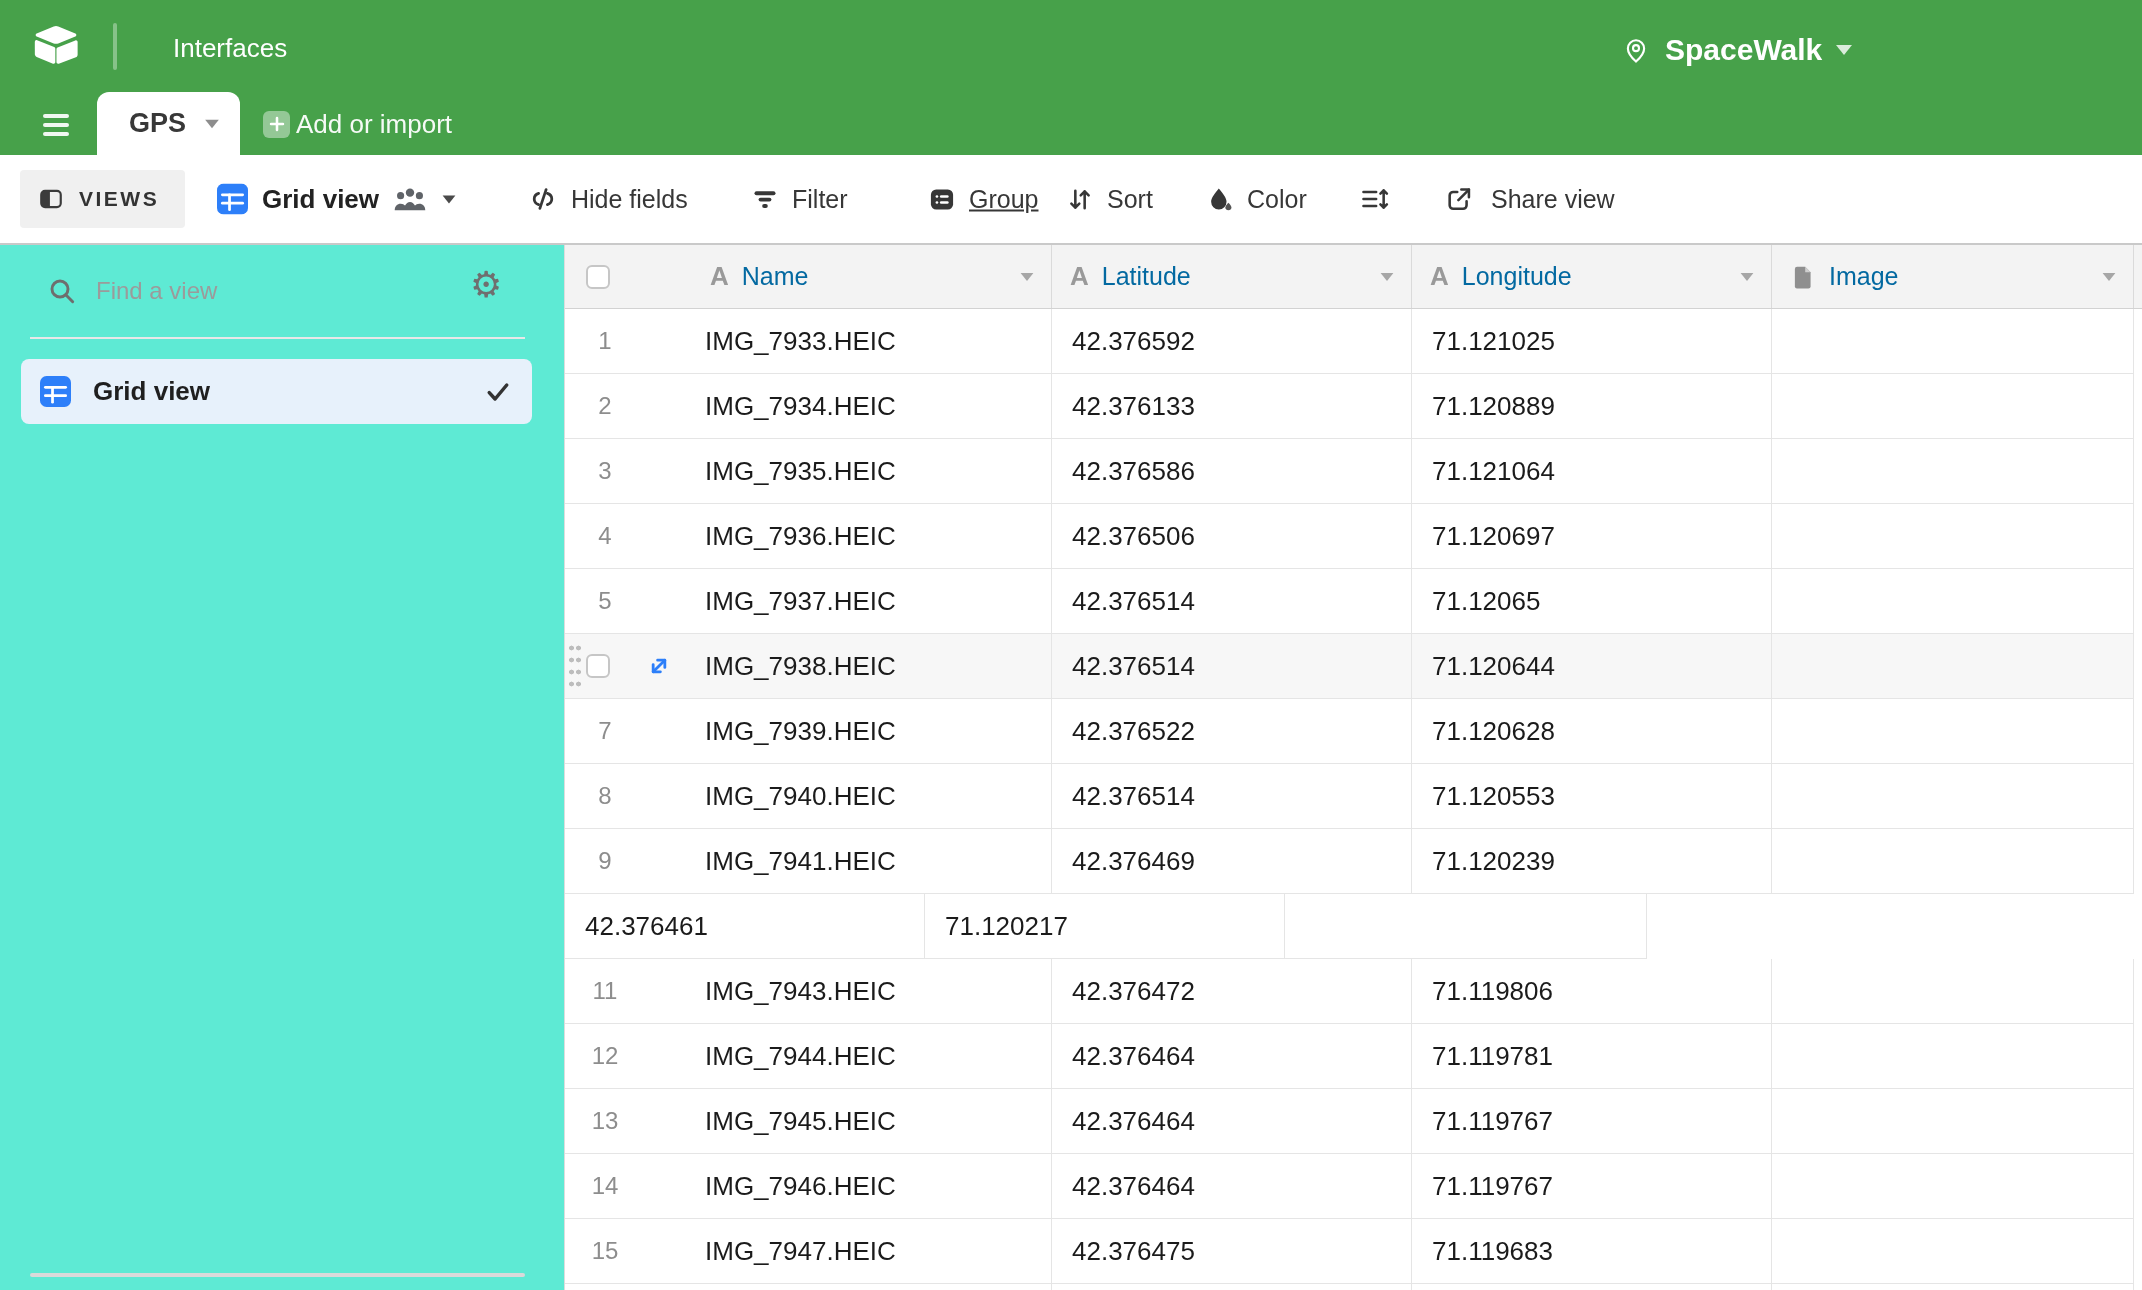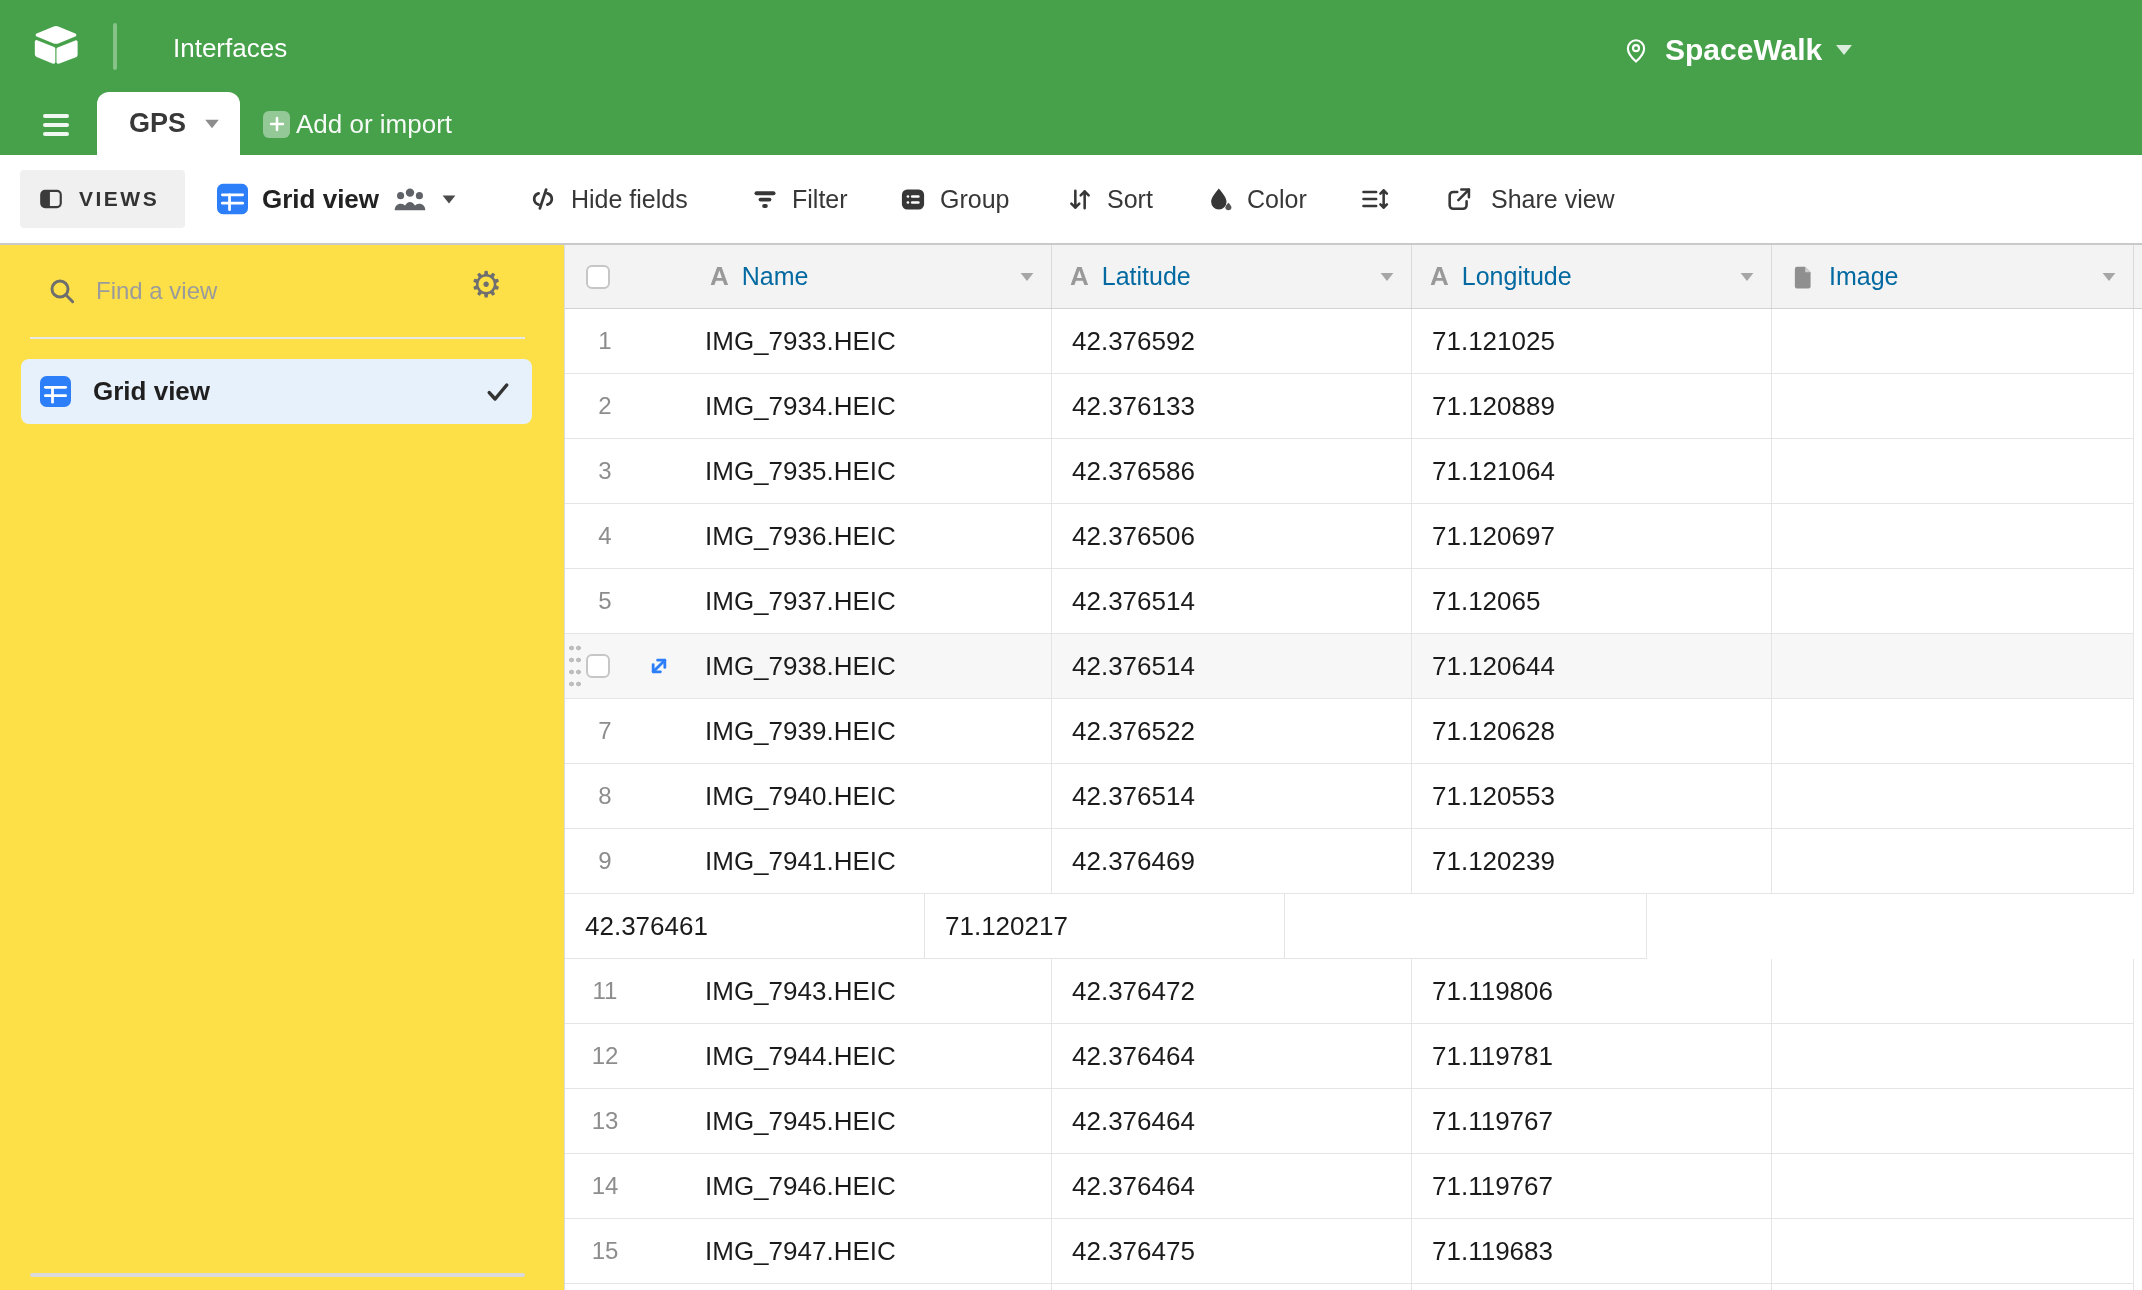--- a/index.html
+++ b/index.html
@@ -25,26 +25,26 @@
   .plus-badge{width:27px; height:27px; background:rgba(255,255,255,.42); border-radius:6px; display:flex; align-items:center; justify-content:center;}
   .addimport-label{font-size:26px; color:rgba(255,255,255,.95);}
 
   
   .toolbar{position:absolute; left:0; top:155px; width:2142px; height:90px; background:#fff; border-bottom:2px solid #c9c9c9;}
   .tool{position:absolute; top:50%; transform:translateY(-50%); display:flex; align-items:center; gap:13px; font-size:25px; font-weight:500; color:#373737; cursor:pointer; white-space:nowrap;}
   .views-btn{left:20px; height:58px; background:#f0f0f0; border-radius:4px; padding:0 26px 0 18px; gap:15px;}
   .views-label{font-size:21px; font-weight:600; letter-spacing:2.5px; color:#333;}
   .gv-cluster{left:217px; gap:14px;}
   .gv-name{font-size:26px; font-weight:600; color:#222;}
-  .t-hide{left:528px;} .t-filter{left:751px;} .t-group{left:899px;}
+  .t-hide{left:528px;} .t-filter{left:751px;} .t-group{left:928px;text-decoration:underline;}
   .t-sort{left:1066px;} .t-color{left:1206px;} .t-rowh{left:1360px;} .t-share{left:1445px;gap:18px;}
   .icon{display:inline-flex; align-items:center; justify-content:center;}
 
   
-  .sidebar{position:absolute; left:0; top:245px; width:565px; height:1045px; background:#fde047; border-right:1px solid #dcdcdc;}
+  .sidebar{position:absolute; left:0; top:245px; width:565px; height:1045px; background:#5eead4; border-right:1px solid #dcdcdc;}
   .find-row{position:absolute; left:0; top:0; width:100%; height:92px;}
   .find-row .icon{position:absolute; left:46px; top:30px;}
   .find-input{position:absolute; left:96px; top:24px; width:330px; height:44px; border:none; outline:none; font-size:24px; color:#444; font-family:inherit; background:transparent;}
   .find-input::placeholder{color:#9b9b9b;}
   .gear{position:absolute; left:470px; top:22px; font-size:36px; color:#6f6f6f; line-height:1; cursor:pointer;}
   .sdiv{position:absolute; left:30px; top:92px; width:495px; height:2px; background:#e8e8e8;}
   .view-item{position:absolute; left:21px; top:114px; width:511px; height:65px; background:var(--selbg); border-radius:8px; display:flex; align-items:center; padding-left:19px; gap:22px; cursor:pointer;}
   .view-item-label{font-size:26px; font-weight:600; color:#1f1f1f; flex:1;}
   .view-item .check{margin-right:20px;}
   .sdiv-bottom{position:absolute; left:30px; top:1028px; width:495px; height:4px; background:#dadada; border-radius:2px;}

